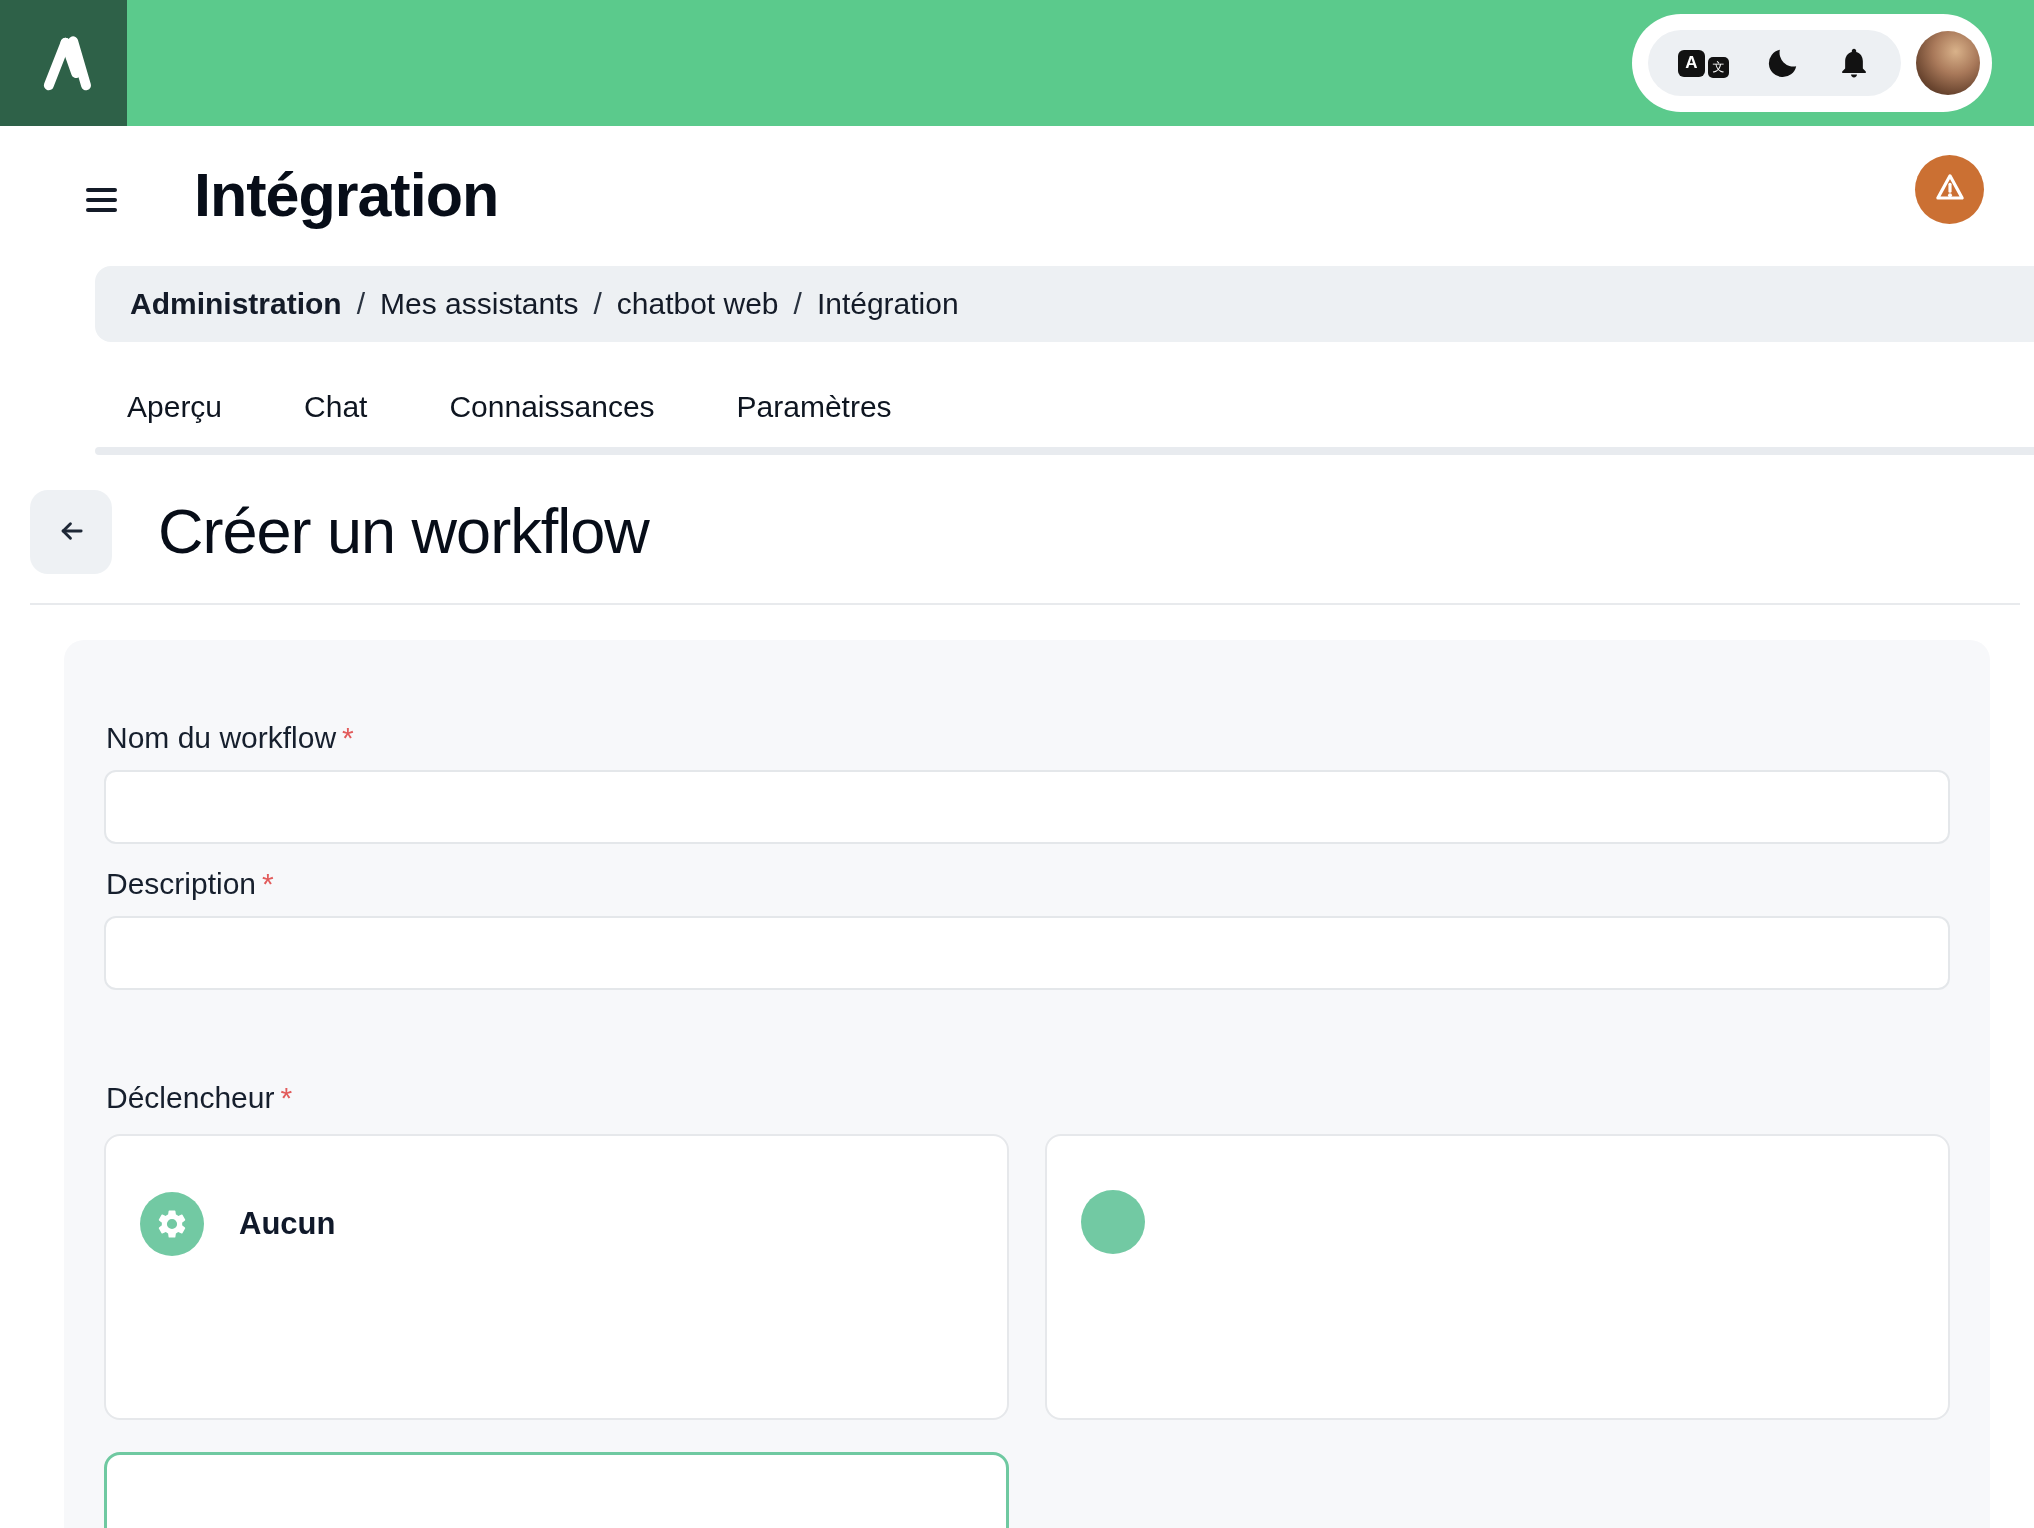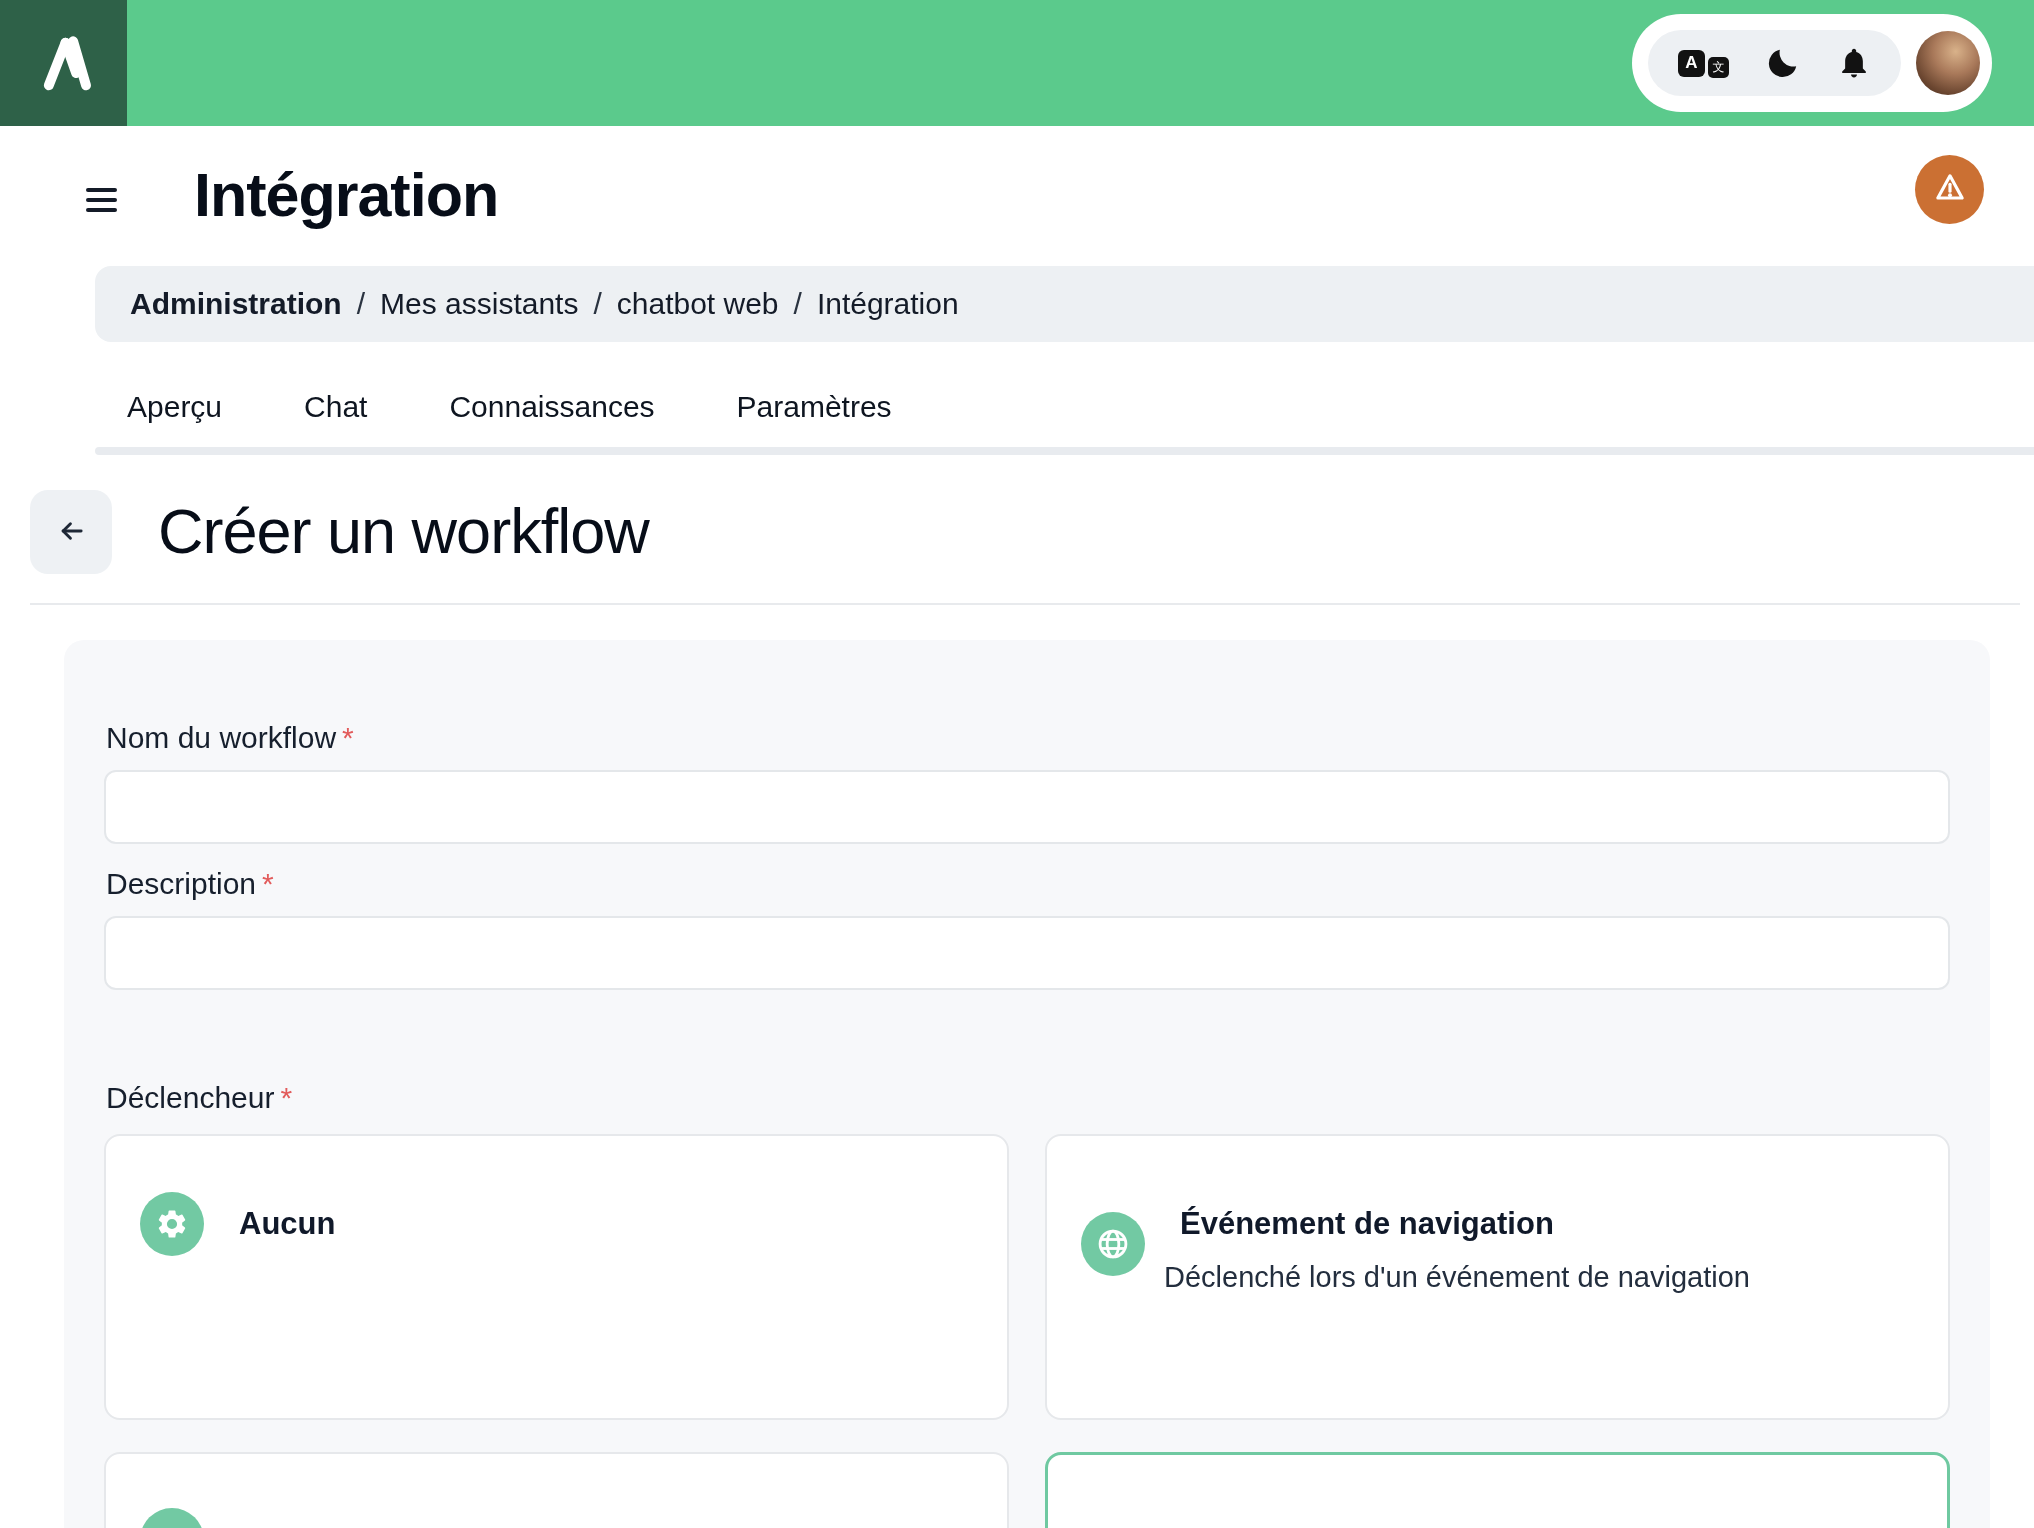--- a/index.html
+++ b/index.html
@@ -185,36 +185,20 @@
                 <path fill="#ffffff" d="M19.14 12.94c.04-.3.06-.61.06-.94 0-.32-.02-.64-.07-.94l2.03-1.58a.49.49 0 0 0 .12-.61l-1.92-3.32a.49.49 0 0 0-.59-.22l-2.39.96c-.5-.38-1.03-.7-1.62-.94l-.36-2.54a.48.48 0 0 0-.48-.41h-3.84c-.24 0-.43.17-.47.41l-.36 2.54c-.59.24-1.13.57-1.62.94l-2.39-.96a.49.49 0 0 0-.59.22L2.74 8.87c-.12.21-.08.47.12.61l2.03 1.58c-.05.3-.09.63-.09.94s.02.64.07.94l-2.03 1.58a.49.49 0 0 0-.12.61l1.92 3.32c.12.22.37.29.59.22l2.39-.96c.5.38 1.03.7 1.62.94l.36 2.54c.05.24.24.41.48.41h3.84c.24 0 .44-.17.47-.41l.36-2.54c.59-.24 1.13-.56 1.62-.94l2.39.96c.22.08.47 0 .59-.22l1.92-3.32c.12-.22.07-.47-.12-.61l-2.01-1.58zM12 15.6A3.6 3.6 0 1 1 12 8.4a3.6 3.6 0 0 1 0 7.2z"></path>
               </svg>
             </div>
             <div>
               <p class="trigger-title">Aucun</p>
             </div>
           </div>
         </div>
         <div class="trigger-card">
           <div class="trigger-row">
-            <div class="trigger-icon">
-              <svg width="36" height="36" viewBox="0 0 24 24" fill="none" stroke="#ffffff" stroke-width="1.9">
-                <circle cx="12" cy="12" r="8.6"></circle>
-                <ellipse cx="12" cy="12" rx="3.9" ry="8.6"></ellipse>
-                <line x1="3.8" y1="9" x2="20.2" y2="9"></line>
-                <line x1="3.8" y1="15" x2="20.2" y2="15"></line>
-              </svg>
-            </div>
-            <div>
-              <p class="trigger-title">Événement de navigation</p>
-              <p class="trigger-desc">Déclenché lors d'un événement de navigation</p>
-            </div>
-          </div>
-        </div>
-        <div class="trigger-card">
-          <div class="trigger-row">
             <div class="trigger-icon"></div>
           </div>
         </div>
         <div class="trigger-card selected">
           <div class="trigger-row">
             <div class="trigger-icon hidden"></div>
           </div>
         </div>
       </div>
   </section>

